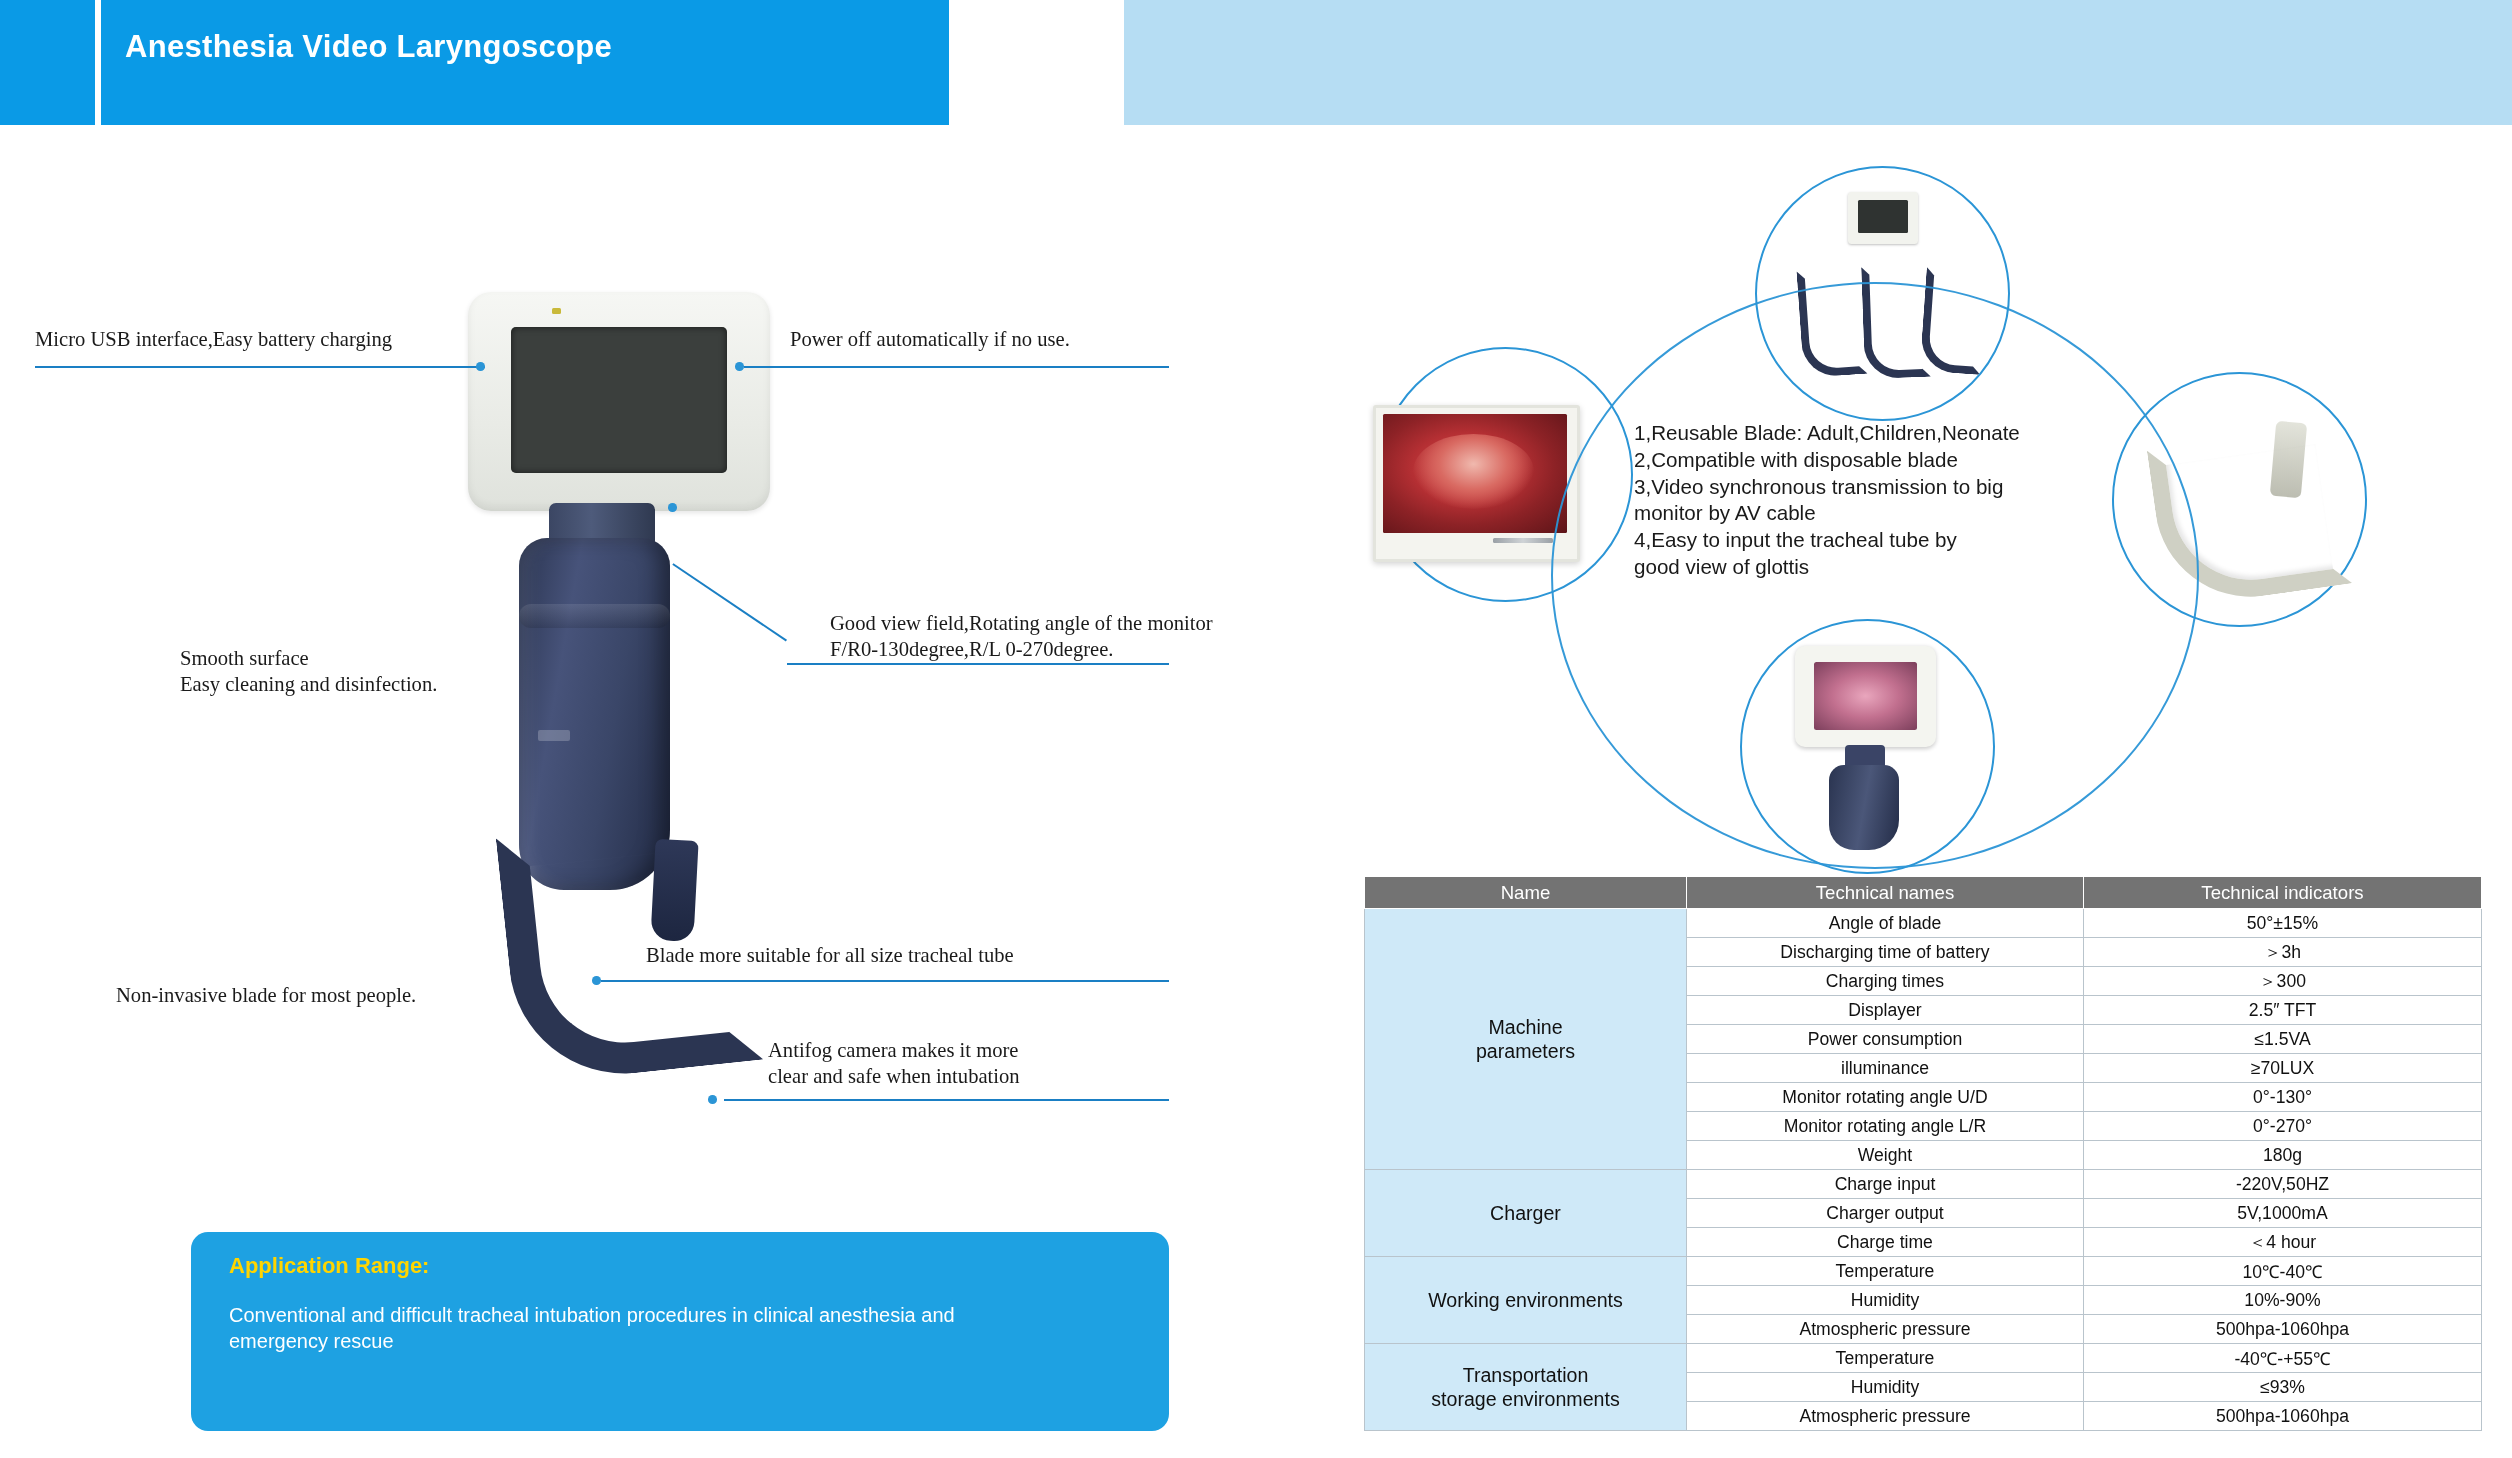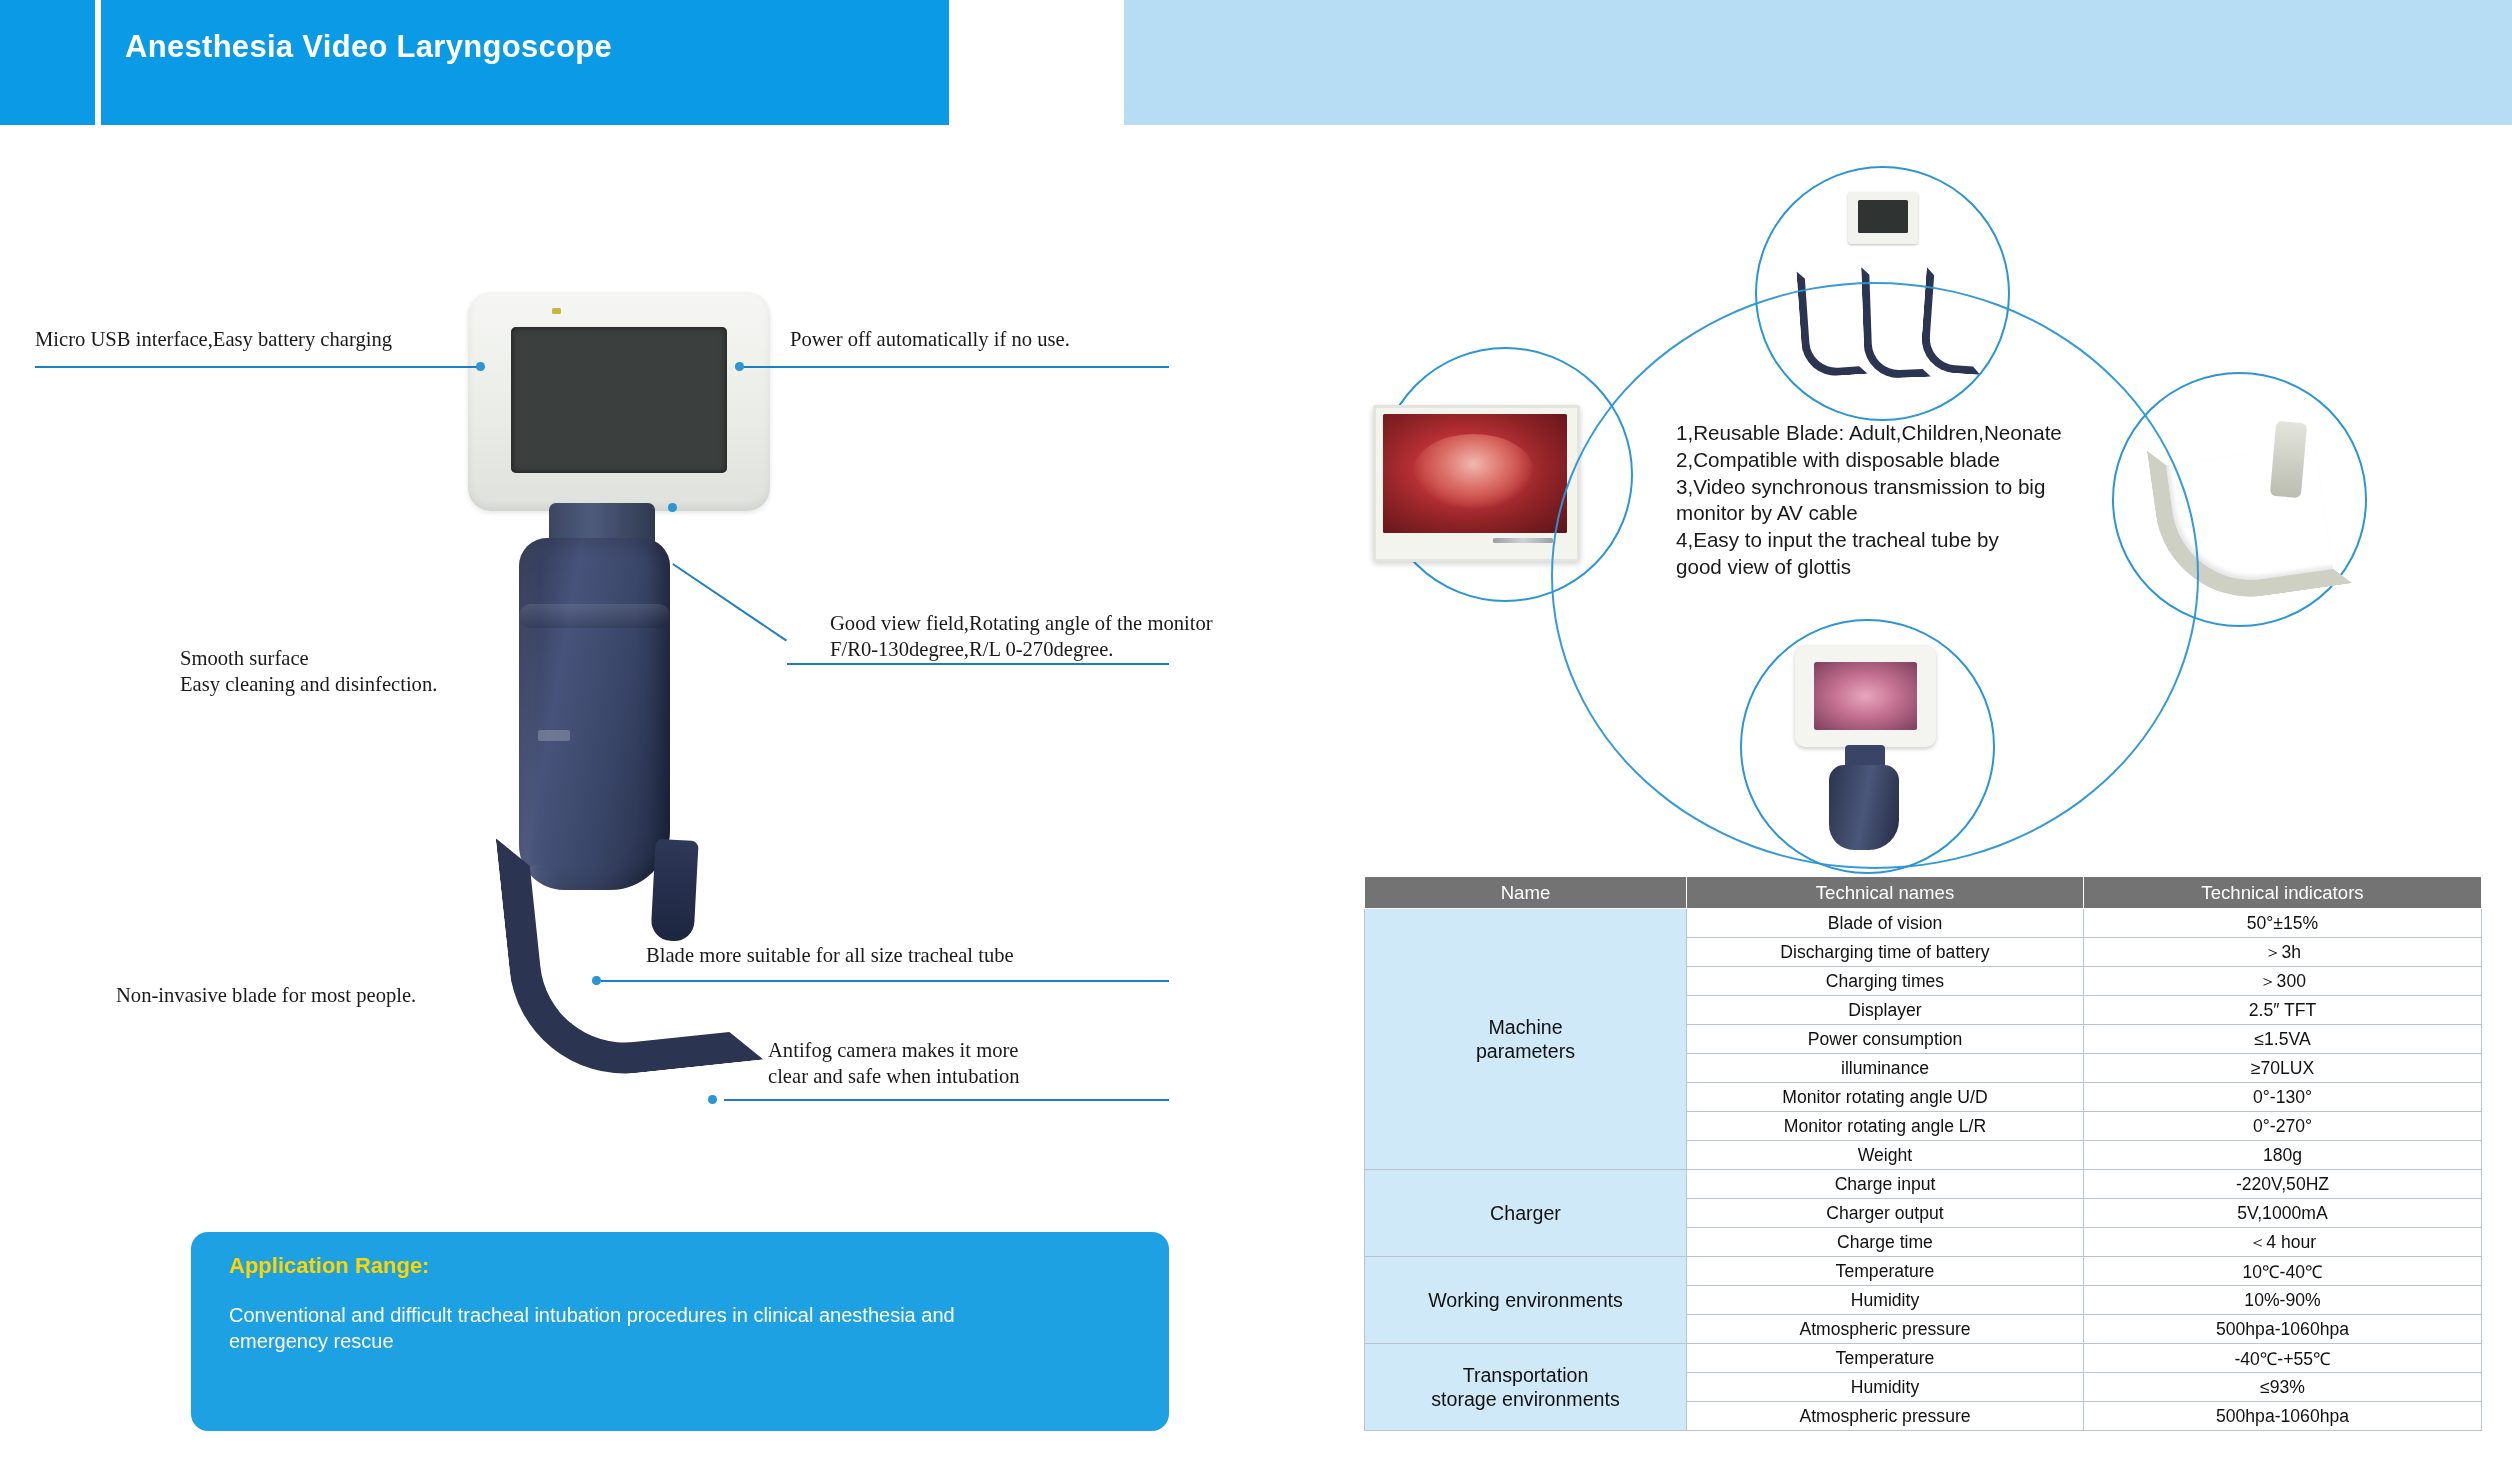--- a/index.html
+++ b/index.html
@@ -287,21 +287,20 @@
 
   
   .feature-list {
     position: absolute;
     left: 1634px; top: 420px;
     width: 478px;
     font-size: 20.6px;
     line-height: 1.30;
     color: #1a1a1a;
     white-space: pre-line;
-    margin-left: 42px;
   }
 
   
   .app-box {
     position: absolute;
     left: 191px; top: 1232px;
     width: 978px; height: 199px;
     background: #1ea1e2;
     border-radius: 17px;
   }
@@ -472,21 +471,21 @@
     <tr>
       <th>Name</th>
       <th>Technical names</th>
       <th>Technical indicators</th>
     </tr>
   </thead>
   <tbody>
       <tr>
         <td class="group" rowspan="9">Machine
 parameters</td>
-        <td>Blade of vision</td>
+        <td>Angle of blade</td>
         <td>50°±15%</td>
       </tr>
       <tr>
         <td>Discharging time of battery</td>
         <td>＞3h</td>
       </tr>
       <tr>
         <td>Charging times</td>
         <td>＞300</td>
       </tr>

